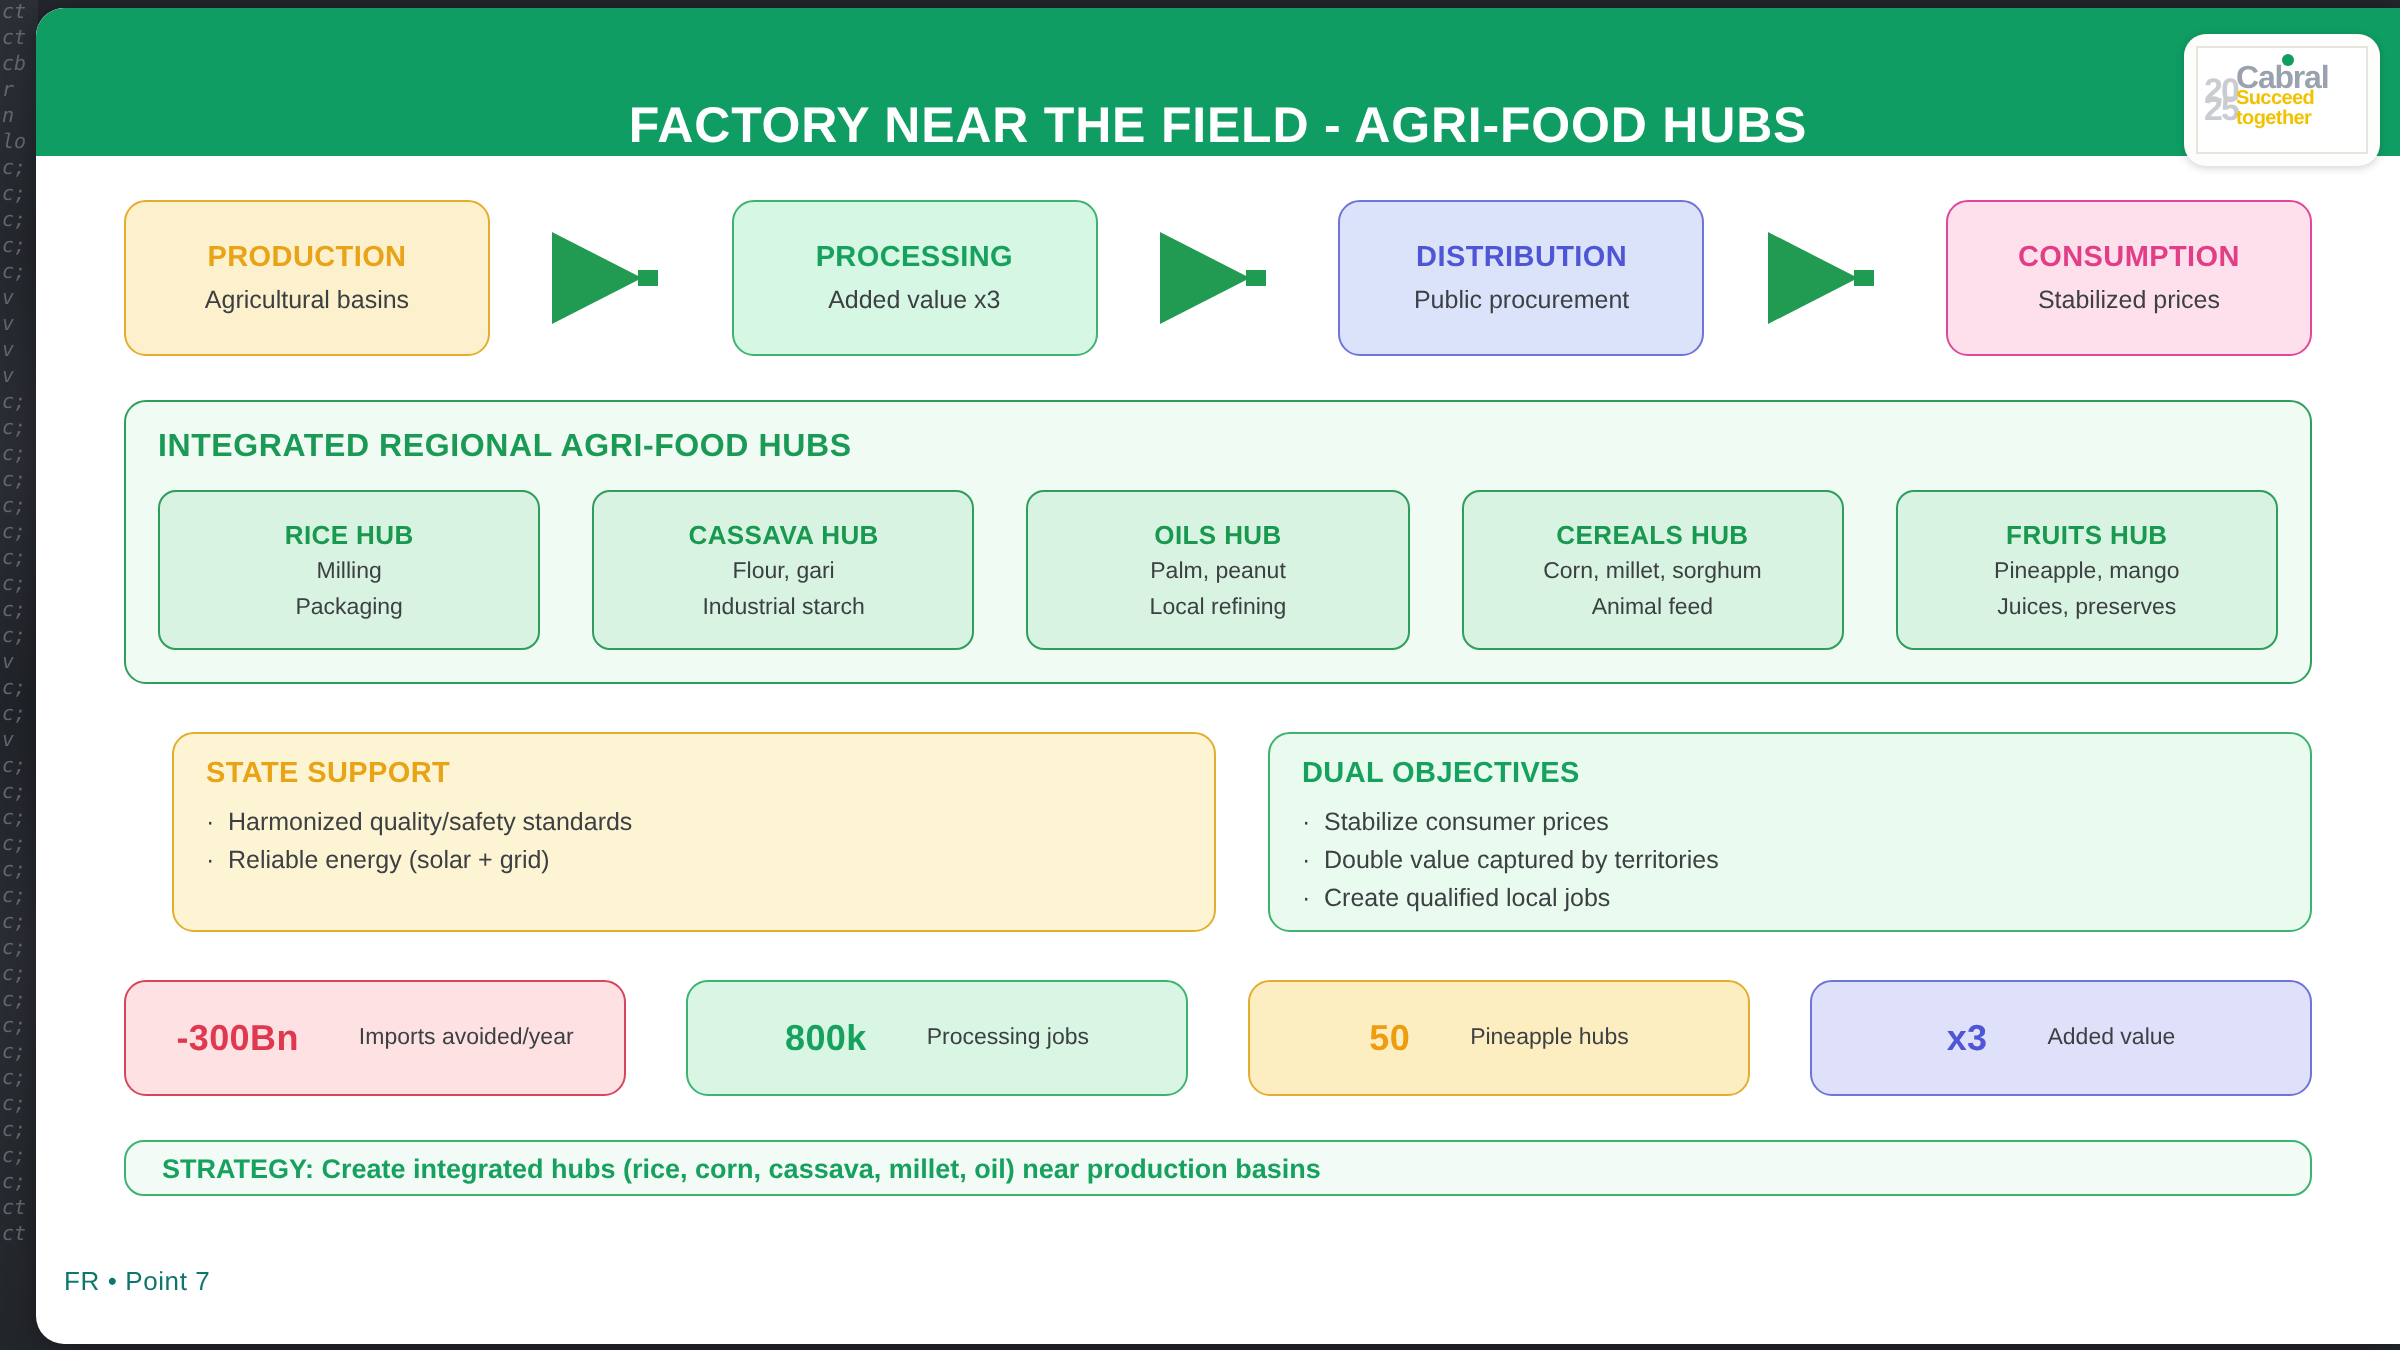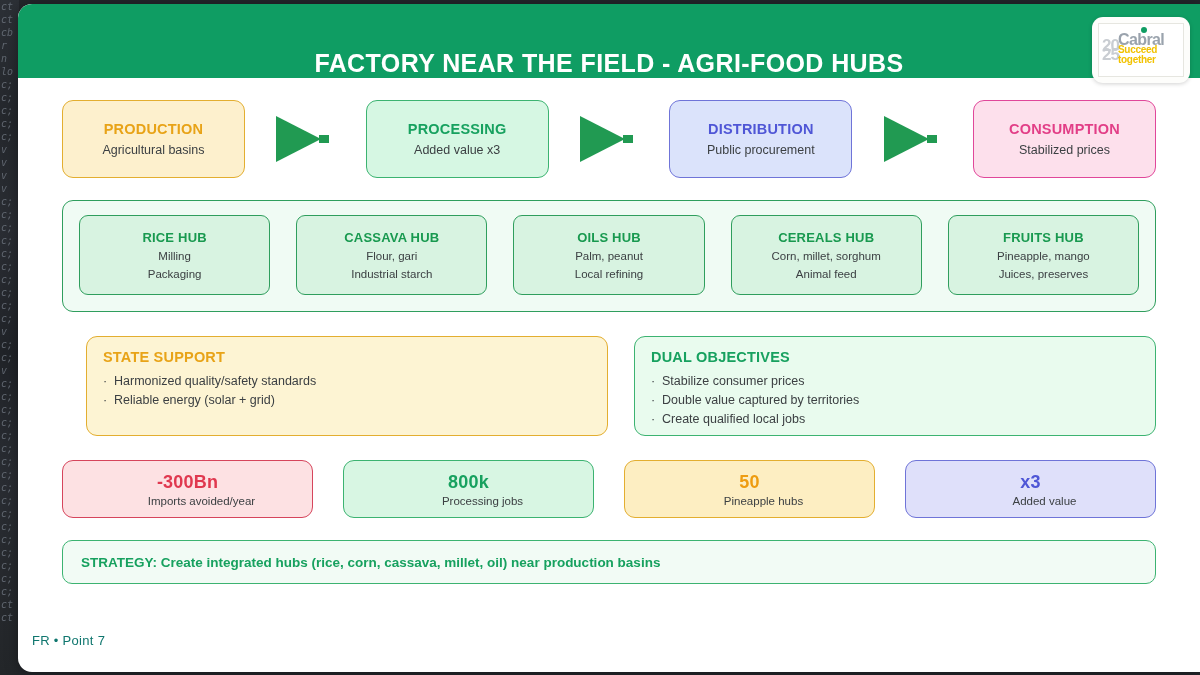--- a/index.html
+++ b/index.html
@@ -159,38 +159,38 @@
   .ip-state { background: #fdf4d3; border-color: #e3ae30; }
   .ip-state .panel-title { color: #e8a317; }
   .ip-goals { background: #e9fbee; border-color: #3cb371; }
   .ip-goals .panel-title { color: #17a15f; }
 
   
   #kpis { display: flex; gap: 30px; margin-top: 24px; }
   .kpi-box {
     flex: 1; height: 58px;
     border-radius: 11px; border: 1.6px solid;
-    display: flex; flex-direction: column;
+    display: flex; flex-direction: row;
     align-items: center; justify-content: center; gap: 2px;
   }
   .kpi-value { font-size: 18px; font-weight: bold; letter-spacing: .2px; }
   .kpi-label { font-size: 11.5px; color: #3c4043; margin-left: 28px; }
   .kpi-red { background: #fde1e3; border-color: #d6455c; }
   .kpi-red .kpi-value { color: #e0384f; }
   .kpi-green { background: #d8f6e3; border-color: #3cb371; }
   .kpi-green .kpi-value { color: #17a15f; }
   .kpi-amber { background: #fdeec2; border-color: #e3ae30; }
   .kpi-amber .kpi-value { color: #ee9c10; }
   .kpi-indigo { background: #dfe0fa; border-color: #6f74d8; }
   .kpi-indigo .kpi-value { color: #4f56d6; }
 
   
   #strategy {
     margin-top: 22px;
-    height: 44px;
+    height: 28px;
     background: #f2fbf5;
     border: 1.6px solid #3cb371;
     border-radius: 10px;
     display: flex; align-items: center;
     padding: 0 18px;
   }
   #strategy-text { font-size: 13.5px; font-weight: bold; color: #17a15f; }
 
   
   #footer {
@@ -316,20 +316,21 @@
       </div>
 
       <div class="flow-box fb-consumption">
         <div class="flow-title">CONSUMPTION</div>
         <div class="flow-sub">Stabilized prices</div>
       </div>
 
     </div>
 
     <div id="hubs-panel">
+      <div id="hubs-heading">INTEGRATED REGIONAL AGRI-FOOD HUBS</div>
       <div id="hubs-row">
 
         <div class="hub-box">
           <div class="hub-title">RICE HUB</div>
           <div class="hub-line">Milling</div>
           <div class="hub-line">Packaging</div>
         </div>
 
         <div class="hub-box">
           <div class="hub-title">CASSAVA HUB</div>

